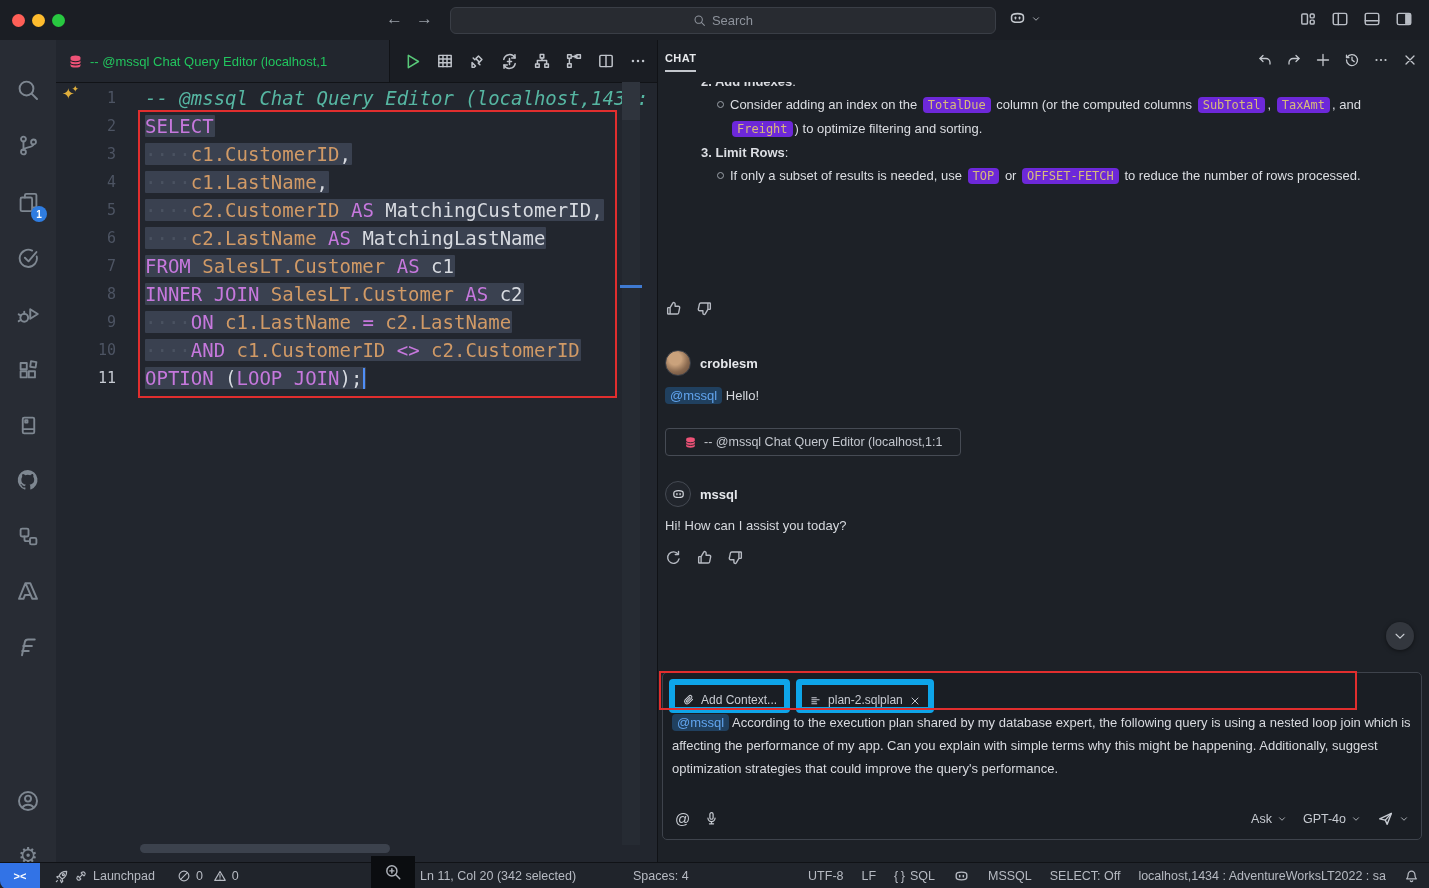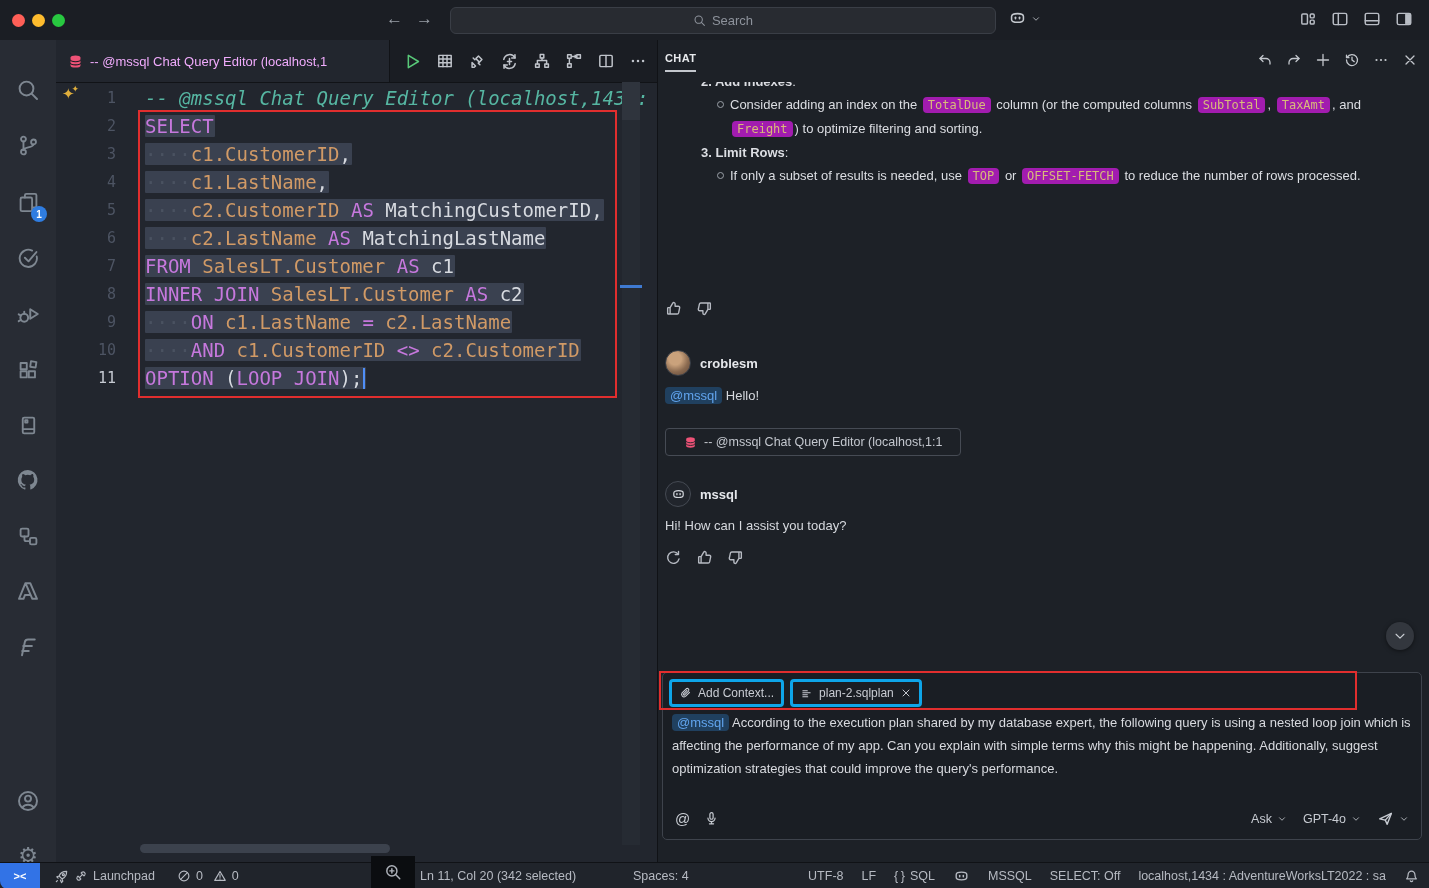--- a/index.html
+++ b/index.html
@@ -23,21 +23,21 @@
   
   #activitybar{position:absolute;left:0;top:40px;width:56px;height:822px;background:#282c34}
   .act{position:absolute;left:0;width:56px;height:44px;display:flex;align-items:center;justify-content:center;color:#7e8791}
   .badge{position:absolute;right:9px;bottom:2px;min-width:16px;height:16px;background:#2f7de1;color:#fff;
          border-radius:9px;font-size:10px;display:flex;align-items:center;justify-content:center;font-weight:bold}
 
   
   #editorgroup{position:absolute;left:56px;top:40px;width:601px;height:822px;background:#22262e}
   #tabbar{position:absolute;left:0;top:0;width:100%;height:42px;background:#1a1d23;border-bottom:1px solid #111317}
   #tab{position:absolute;left:0;top:0;height:42px;width:334px;background:#22262e;display:flex;align-items:center;
-       gap:7px;padding:0 12px;box-sizing:border-box;color:#f0abfc;border-right:1px solid #111317;white-space:nowrap;overflow:hidden}
+       gap:7px;padding:0 12px;box-sizing:border-box;color:#22c55e;border-right:1px solid #111317;white-space:nowrap;overflow:hidden}
   #edtools{position:absolute;right:10px;top:0;height:42px;display:flex;align-items:center;gap:14px;color:#c0c4cb}
   #codearea{position:absolute;left:0;top:42px;right:0;bottom:0;overflow:hidden}
   #gutter{position:absolute;left:0;top:2px;width:60px;text-align:right;
           font-family:"DejaVu Sans Mono",monospace;font-size:15px;color:#4d5463;line-height:28px}
   #gutter .active{color:#c6cad2}
   #code{position:absolute;left:89px;top:2px;font-family:"DejaVu Sans Mono",monospace;font-size:19px;
         line-height:28px;white-space:pre}
   .tk-kw{color:#c678dd}.tk-id{color:#d19a66}.tk-tx{color:#d7dae0}
   .tk-cm{color:#56b6a2;font-style:italic}.tk-ws{color:#4a5261}
   .sel{background:#3a4150;border-radius:1px;padding-right:1px}
@@ -57,39 +57,39 @@
   #chathead{position:absolute;left:0;top:0;width:100%;height:42px;background:#1d2127;z-index:5}
   #chattitle{position:absolute;left:7px;top:12px;font-size:11px;font-weight:bold;letter-spacing:.4px;color:#e8eaed;
              padding-bottom:6px;border-bottom:2px solid #c3c7cd}
   #chatheadics{position:absolute;right:12px;top:12px;display:flex;gap:13px;color:#c3c7cd}
   #chatbody{position:absolute;left:0;top:42px;right:0;height:590px;overflow:hidden}
   #msglist{position:absolute;left:6px;right:6px;top:-12px;line-height:23px;color:#dcdee3}
   .li-head{padding-left:37px;font-weight:bold}
   .li-head .colon{font-weight:normal}
   .li-bullet{position:relative;padding-left:66px;margin:0}
   .bullet-dot{position:absolute;left:53px;top:8px;width:5px;height:5px;border:1px solid #9aa0a8;border-radius:50%}
-  .codechip{font-family:"DejaVu Sans Mono",monospace;font-size:12px;background:#a21caf;color:#d8bb7a;
+  .codechip{font-family:"DejaVu Sans Mono",monospace;font-size:12px;background:#6d28d9;color:#d8bb7a;
             border-radius:4px;padding:1px 5px;margin:0 2px}
   .fbrow{position:absolute;display:flex;gap:14px;color:#b6bac2}
   .msghead{position:absolute;display:flex;align-items:center;gap:9px}
   .avatar{width:24px;height:24px;border-radius:50%}
   .av-user{background:radial-gradient(circle at 38% 32%,#caa27c 0 28%,#8a6a50 60%,#5d4436 100%);border:1px solid #3a3f47}
   .av-bot{background:#21252c;border:1px solid #454a53;display:flex;align-items:center;justify-content:center;color:#d2d6dc}
   .uname{font-weight:bold;color:#e6e8ec}
   .mention{background:#20405f;color:#61a4ee;border-radius:4px;padding:1px 5px}
   #attach1{position:absolute;display:inline-flex;align-items:center;gap:7px;height:26px;padding:0 18px;
            border:1px solid #464b54;border-radius:4px;color:#c3c7ce;font-size:12.5px;white-space:nowrap}
   #scrolldown{position:absolute;width:28px;height:28px;border-radius:50%;background:#33373e;color:#c8ccd2;
               display:flex;align-items:center;justify-content:center;box-shadow:0 1px 4px rgba(0,0,0,.5)}
 
   
   #chatinput{position:absolute;left:4px;top:632px;width:760px;height:168px;background:#1a1e24;
              border:1px solid #3e434c;border-radius:5px;box-sizing:border-box}
   #chiprow{position:absolute;left:6px;top:6px;display:flex;gap:6px;align-items:center}
-  .chip{display:inline-flex;align-items:center;gap:6px;height:22px;padding:0 7px;border:3px solid #0ea5e9;
+  .chip{display:inline-flex;align-items:flex-end;gap:6px;height:22px;padding:0 7px;border:6px solid #0ea5e9;
         border-radius:4px;color:#c9ccd3;font-size:12px;white-space:nowrap;background:#1a1e24}
   .chip .dim{color:#8b9099;font-size:11px}
   #inputmsg{position:absolute;left:9px;top:38px;width:740px;line-height:23px;color:#d8dadf}
   #inputbar{position:absolute;left:12px;right:12px;bottom:9px;height:20px;color:#c7cbd2;font-size:12.5px}
   #inputbar .lft{position:absolute;left:0;top:0;display:flex;gap:14px;align-items:center}
   #inputbar .rgt{position:absolute;right:0;top:0;display:flex;gap:8px;align-items:center}
   .ddl{display:inline-flex;gap:5px;align-items:center;margin-left:8px}
 
   
   #statusbar{position:absolute;left:0;top:862px;width:1429px;height:26px;background:#20242b;border-top:1px solid #101216;

